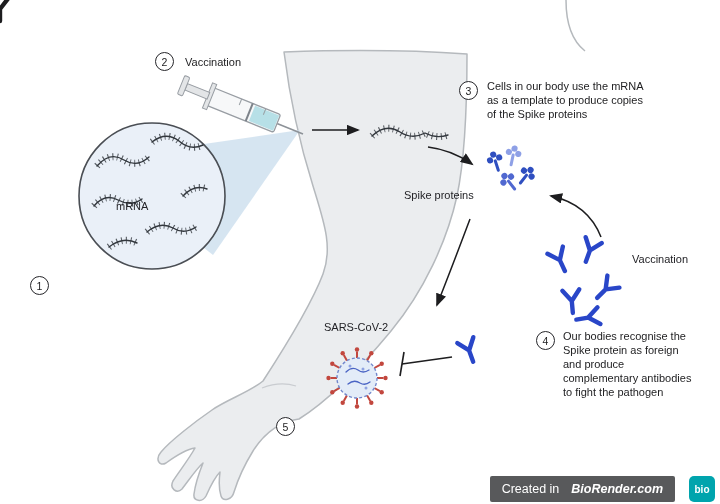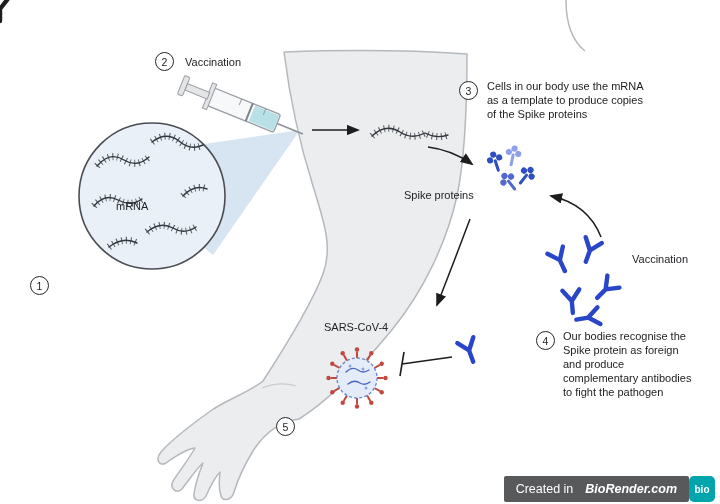--- a/index.html
+++ b/index.html
@@ -7,21 +7,21 @@
           font-family:"Liberation Sans",sans-serif;color:#1d1d1f;}
   .art{position:absolute;left:0;top:0;}
   .step-num{position:absolute;width:19px;height:19px;border:1.4px solid #26262a;border-radius:50%;
             background:#fff;display:flex;align-items:center;justify-content:center;
             font-size:10.5px;color:#1d1d1f;box-sizing:border-box;z-index:3;}
   .step-text{position:absolute;font-size:11px;line-height:1.27;z-index:3;}
   .lbl{position:absolute;font-size:11px;color:#232327;z-index:3;}
   .mcore{stroke:#32373d;stroke-width:1.4;fill:none;stroke-linecap:round;}
   .mteeth{stroke:#32373d;stroke-width:7;fill:none;stroke-dasharray:1 3.6;opacity:.8;}
   .arrow{stroke:#1d1d1f;stroke-width:1.5;fill:none;}
-  .credit{position:absolute;right:5px;bottom:2px;display:flex;align-items:stretch;gap:0;height:26px;z-index:4;}
+  .credit{position:absolute;right:5px;bottom:2px;display:flex;align-items:stretch;gap:14px;height:26px;z-index:4;}
   .credit-main{background:#58595b;color:#fff;font-size:12.5px;display:flex;align-items:center;
                padding:0 12px;border-radius:2px;}
   .credit-brand{font-weight:700;margin-left:12px;font-style:italic;}
   .credit-logo{width:26px;background:#00a4ad;color:#fff;font-weight:700;font-size:10px;
                display:flex;align-items:center;justify-content:center;border-radius:5px;}
 </style>
 </head>
 <body>
 
 <div class="canvas">
@@ -215,21 +215,21 @@
   </div>
   <div class="step-text" style="left:563px;top:330px;width:132px;">Our bodies recognise the Spike protein as foreign and produce complementary antibodies to fight the pathogen</div>
 
   <div class="step-num" style="left:276px;top:417px;">
     <span>5</span>
   </div>
 
   <div class="lbl" style="left:116px;top:200px;">mRNA</div>
   <div class="lbl" style="left:404px;top:189px;">Spike proteins</div>
   <div class="lbl" style="left:632px;top:253px;">Vaccination</div>
-  <div class="lbl" style="left:324px;top:321px;">SARS-CoV-4</div>
+  <div class="lbl" style="left:324px;top:321px;">SARS-CoV-2</div>
 
   <div class="credit">
     <div class="credit-main">
       <span>Created in</span>
       <span class="credit-brand">BioRender.com</span>
     </div>
     <div class="credit-logo">bio</div>
   </div>
 
 </div>

